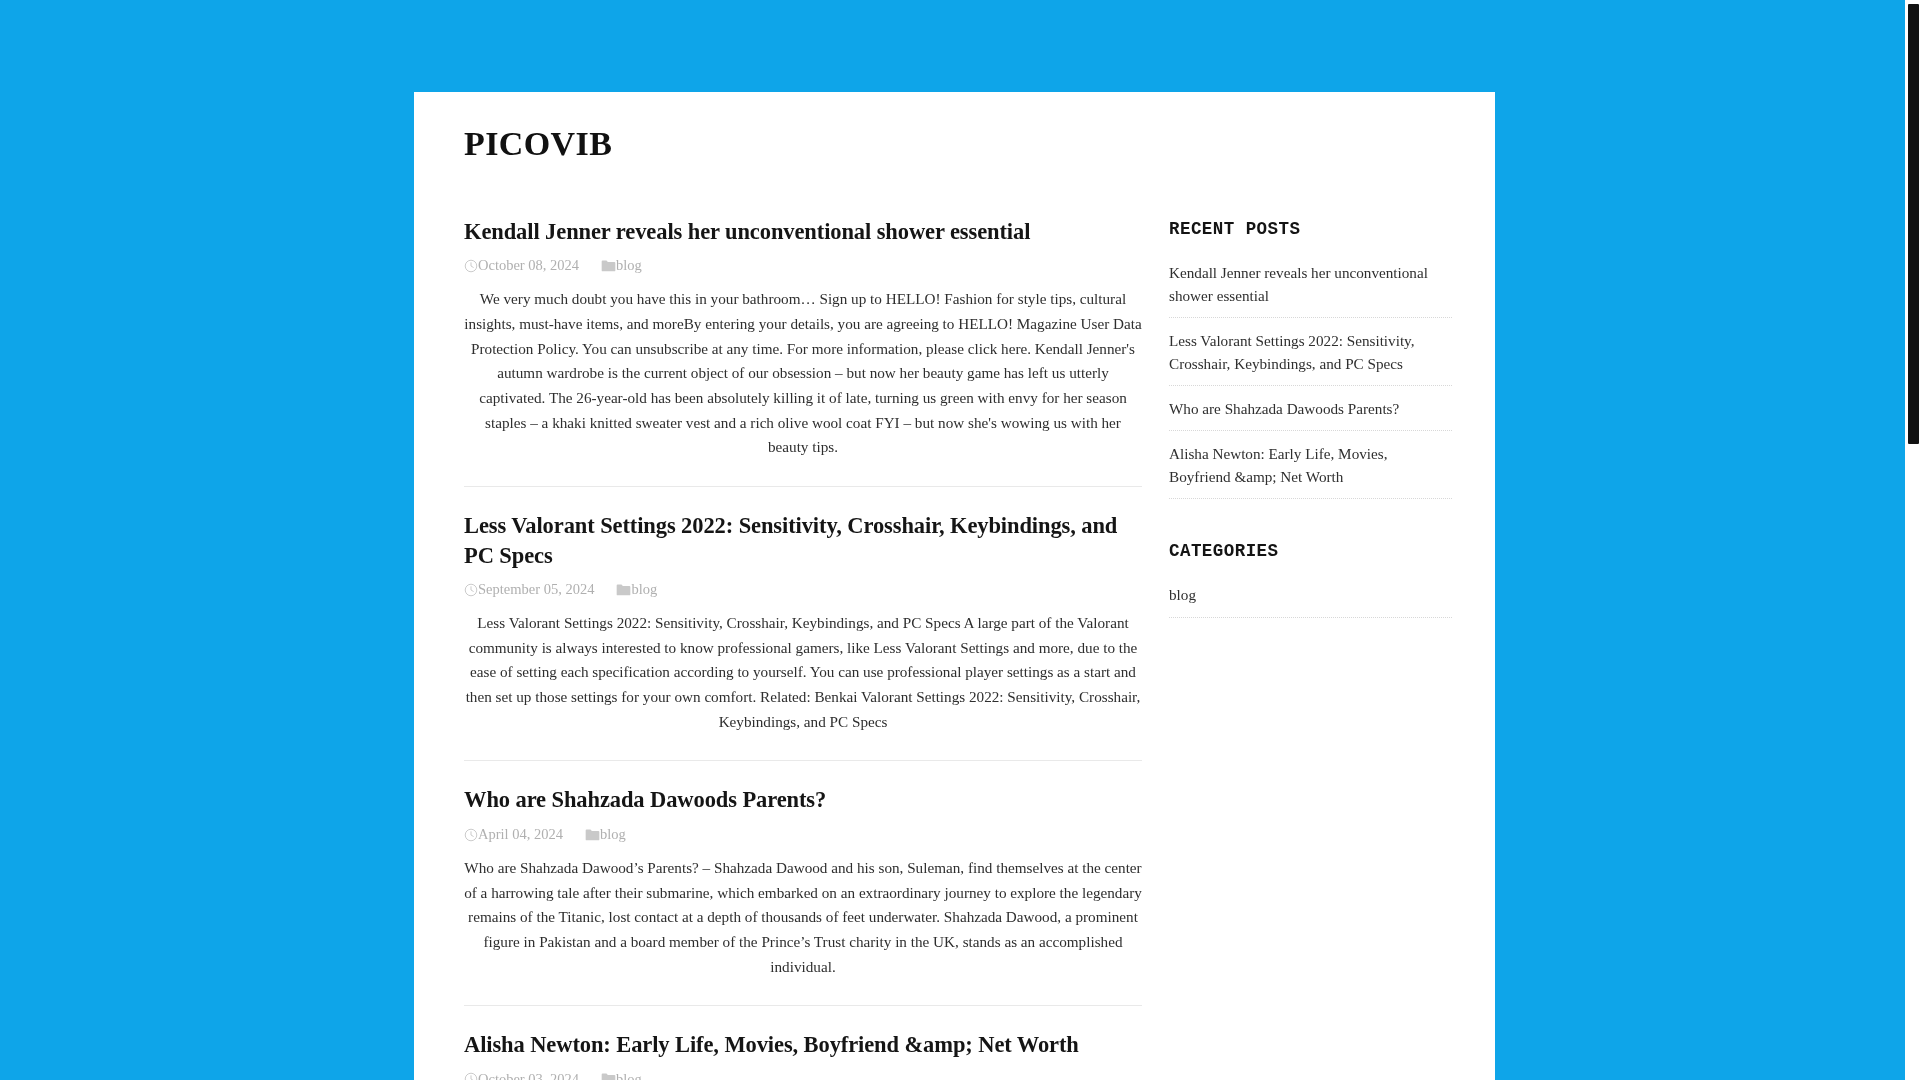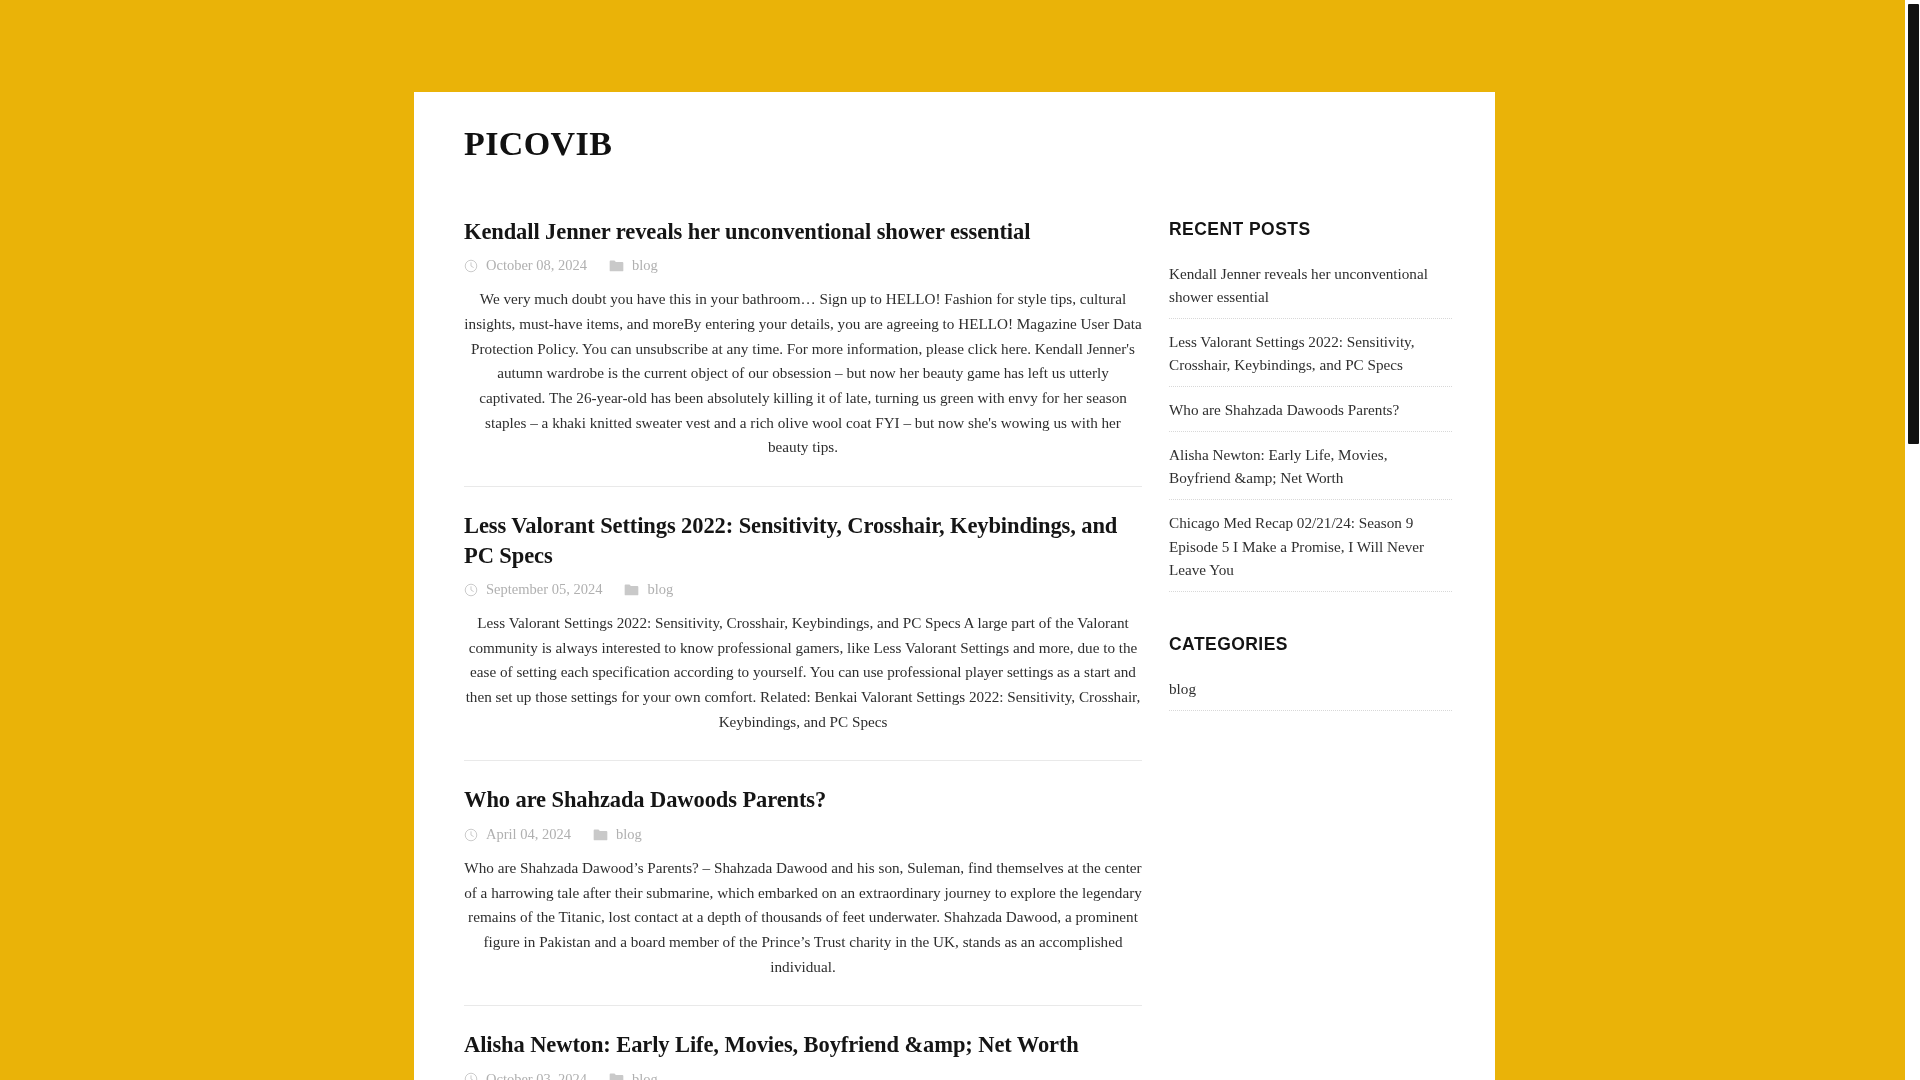--- a/index.html
+++ b/index.html
@@ -10,21 +10,21 @@
     height: 1080px;
     overflow: hidden;
     background: #f5f5f5;
     font-family: "Liberation Serif", "DejaVu Serif", serif;
   }
 
   .page {
     position: relative;
     width: 1920px;
     height: 1080px;
-    background: #eab308;
+    background: #0ea5e9;
   }
 
   
   .card {
     position: absolute;
     left: 414px;
     top: 92px;
     width: 1081px;
     min-height: 988px;
     background: #ffffff;
@@ -72,21 +72,21 @@
   .post-meta {
     display: flex;
     align-items: center;
     margin: 11px 0 13px 0;
     font-size: 14.5px;
     color: #adadad;
     font-family: "Liberation Serif", "DejaVu Serif", serif;
   }
   .meta-item { display: flex; align-items: center; }
   .meta-item + .meta-item { margin-left: 22px; }
-  .meta-label { margin-left: 8px; color: #b0b0b0; }
+  .meta-label { margin-left: 0; color: #b0b0b0; }
 
   .icon-clock { width: 14px; height: 14px; display: block; }
   .icon-folder { width: 15px; height: 12px; display: block; }
 
   .post-excerpt {
     font-size: 15.2px;
     line-height: 1.62;
     color: #2e2e2e;
     margin: 0;
     padding-bottom: 26px;
@@ -97,21 +97,21 @@
   .sidebar {
     width: 283px;
     flex: 0 0 283px;
     margin-left: 27px;
     padding-top: 2px;
   }
 
   .widget { margin-bottom: 42px; }
 
   .widget-title {
-    font-family: Liberation Sans, sans-serif;
+    font-family: Liberation Mono, monospace;
     font-size: 17.5px;
     font-weight: 700;
     color: #141414;
     letter-spacing: 0.45px;
     margin: 0 0 22px 0;
   }
 
   .widget-list { list-style: none; margin: 0; padding: 0; }
 
   .widget-list li { border-bottom: 1px dotted #d8d8d8; }
@@ -267,23 +267,20 @@
               </li>
             <li>
                 <a class="widget-link" href="#">Less Valorant Settings 2022: Sensitivity, Crosshair, Keybindings, and PC Specs</a>
               </li>
             <li>
                 <a class="widget-link" href="#">Who are Shahzada Dawoods Parents?</a>
               </li>
             <li>
                 <a class="widget-link" href="#">Alisha Newton: Early Life, Movies, Boyfriend &amp;amp; Net Worth</a>
               </li>
-            <li>
-                <a class="widget-link" href="#">Chicago Med Recap 02/21/24: Season 9 Episode 5 I Make a Promise, I Will Never Leave You</a>
-              </li>
           </ul>
         </section>
 
         <section class="widget">
           <h3 class="widget-title">CATEGORIES</h3>
           <ul class="widget-list">
             <li>
                 <a class="widget-link" href="#">blog</a>
               </li>
           </ul>

